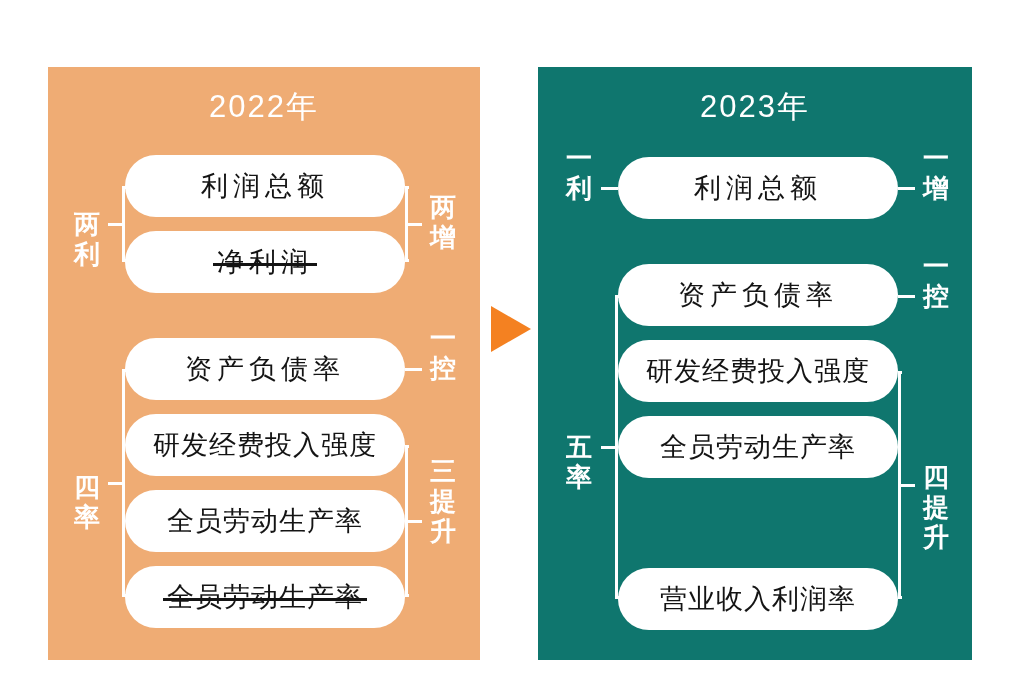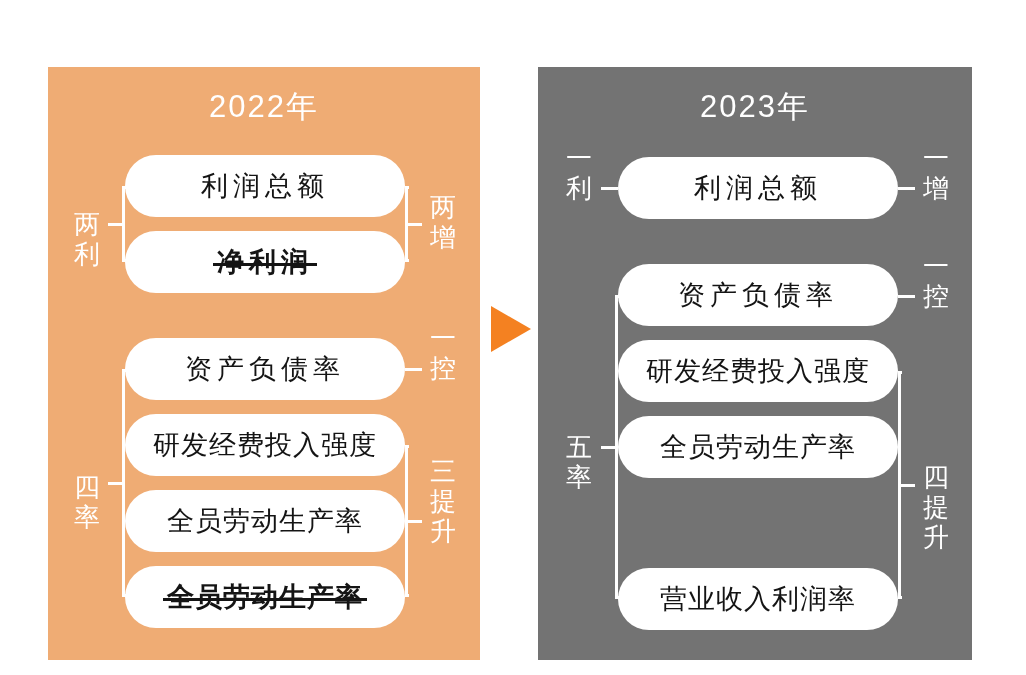--- a/index.html
+++ b/index.html
@@ -9,21 +9,21 @@
     background:#ffffff;
     font-family:"Liberation Sans","DejaVu Sans",sans-serif;
     overflow:hidden;
     position:relative;
   }
   .stage{position:absolute;left:0;top:0;width:1026px;height:675px;}
 
   
   .panel{position:absolute;margin-top:25px;}
   #panel-2022{left:48px;top:42px;width:432px;height:593px;background:#efac74;}
-  #panel-2023{left:538px;top:42px;width:434px;height:593px;background:#737373;}
+  #panel-2023{left:538px;top:42px;width:434px;height:593px;background:#0f766e;}
 
   .panel-title{
     position:absolute;left:0;right:0;top:20px;
     text-align:center;color:#ffffff;
     font-size:31px;letter-spacing:2px;font-weight:400;
     line-height:40px;
   }
 
   
   .box{
@@ -33,21 +33,20 @@
     display:flex;align-items:center;justify-content:center;
     color:#141414;
     font-size:27px;
     font-weight:500;
     letter-spacing:1px;
     white-space:nowrap;
   }
   .box.wide-letter{letter-spacing:5px;}
   .box .strike{
     position:relative;
-    font-weight:bold;
   }
   .box .strike::after{
     content:"";
     position:absolute;
     left:-4px;right:-4px;
     top:52%;
     height:3px;
     background:#141414;
   }
 
@@ -61,21 +60,21 @@
 
   
   .glabel{
     position:absolute;
     color:#ffffff;
     font-size:26px;
     line-height:30px;
     text-align:center;
     width:30px;
     letter-spacing:0px;
-    font-weight:400;
+    font-weight:700;
   }
 
   
   .dash{position:absolute;height:3px;background:#ffffff;}
 
   
   #flow-arrow{
     position:absolute;
     left:491px;top:306px;
     width:0;height:0;

